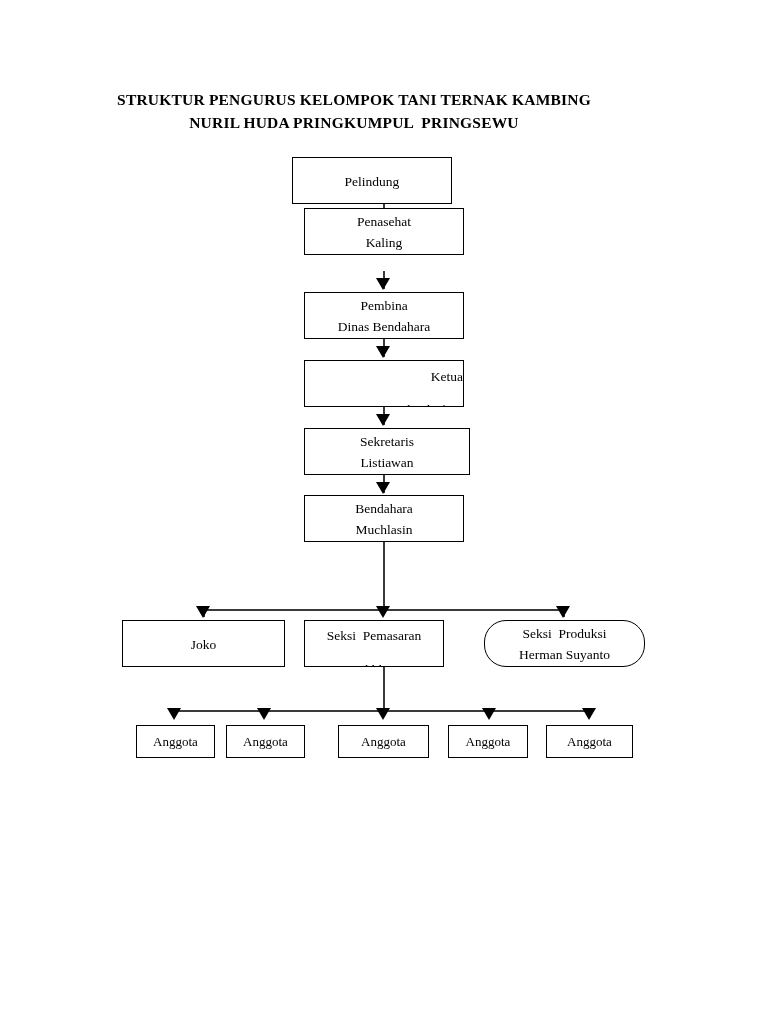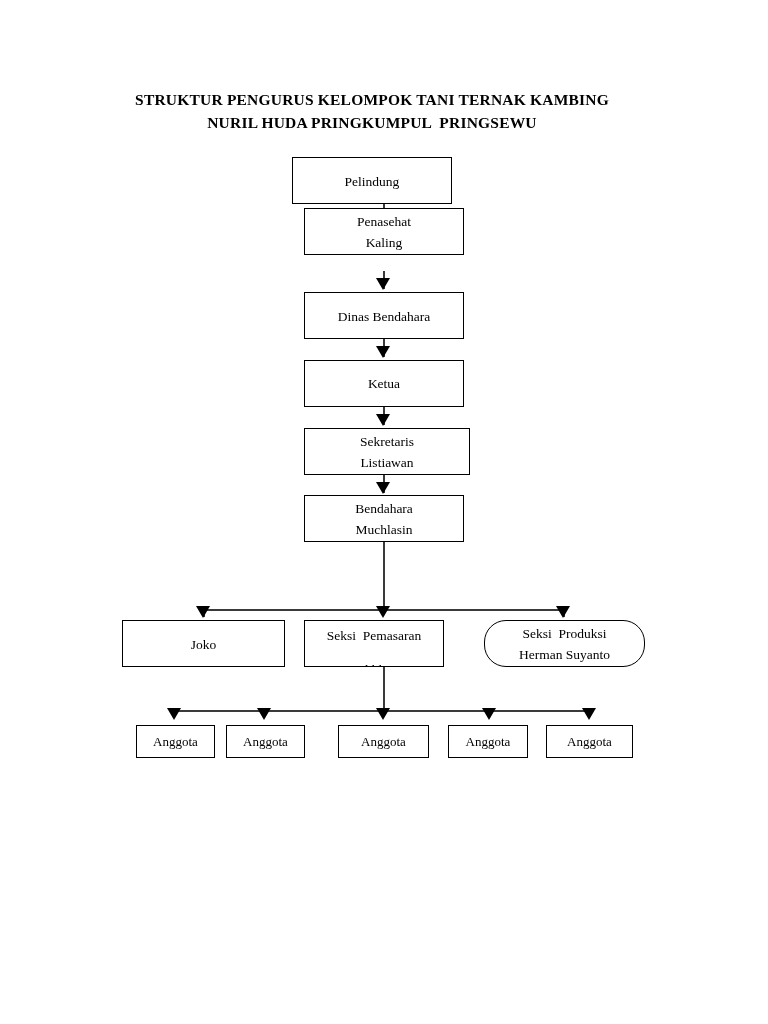--- a/index.html
+++ b/index.html
@@ -28,21 +28,20 @@
   .title-block {
     position: absolute;
     left: 0;
     top: 88px;
     width: 708px;
     text-align: center;
     font-weight: bold;
     font-size: 15.5px;
     letter-spacing: 0.2px;
     line-height: 23px;
-    padding-left: 18px;
   }
   .title-line { display: block; white-space: pre; }
 
   
   .node {
     position: absolute;
     box-sizing: border-box;
     border: 1.6px solid #000000;
     background: #ffffff;
     overflow: hidden;
@@ -141,26 +140,27 @@
 
   <div class="node" style="left:304px; top:208px; width:160px; height:47px;">
     <div class="inner">
       <span class="line">Penasehat</span>
       <span class="line">Kaling</span>
     </div>
   </div>
 
   <div class="node" style="left:304px; top:292px; width:160px; height:47px;">
     <div class="inner">
+      <span class="line">Pembina</span>
       <span class="line">Dinas Bendahara</span>
     </div>
   </div>
 
   <div class="node clipped" style="left:304px; top:360px; width:160px; height:47px;">
-    <div class="inner" style="top:12px;">
+    <div class="inner" style="top:5px;text-align:right;">
       <span class="line">Ketua</span>
       <span class="line" style="margin-top:12px;">Moh Ghufron</span>
     </div>
   </div>
 
   <div class="node" style="left:304px; top:428px; width:166px; height:47px;">
     <div class="inner">
       <span class="line">Sekretaris</span>
       <span class="line">Listiawan</span>
     </div>

